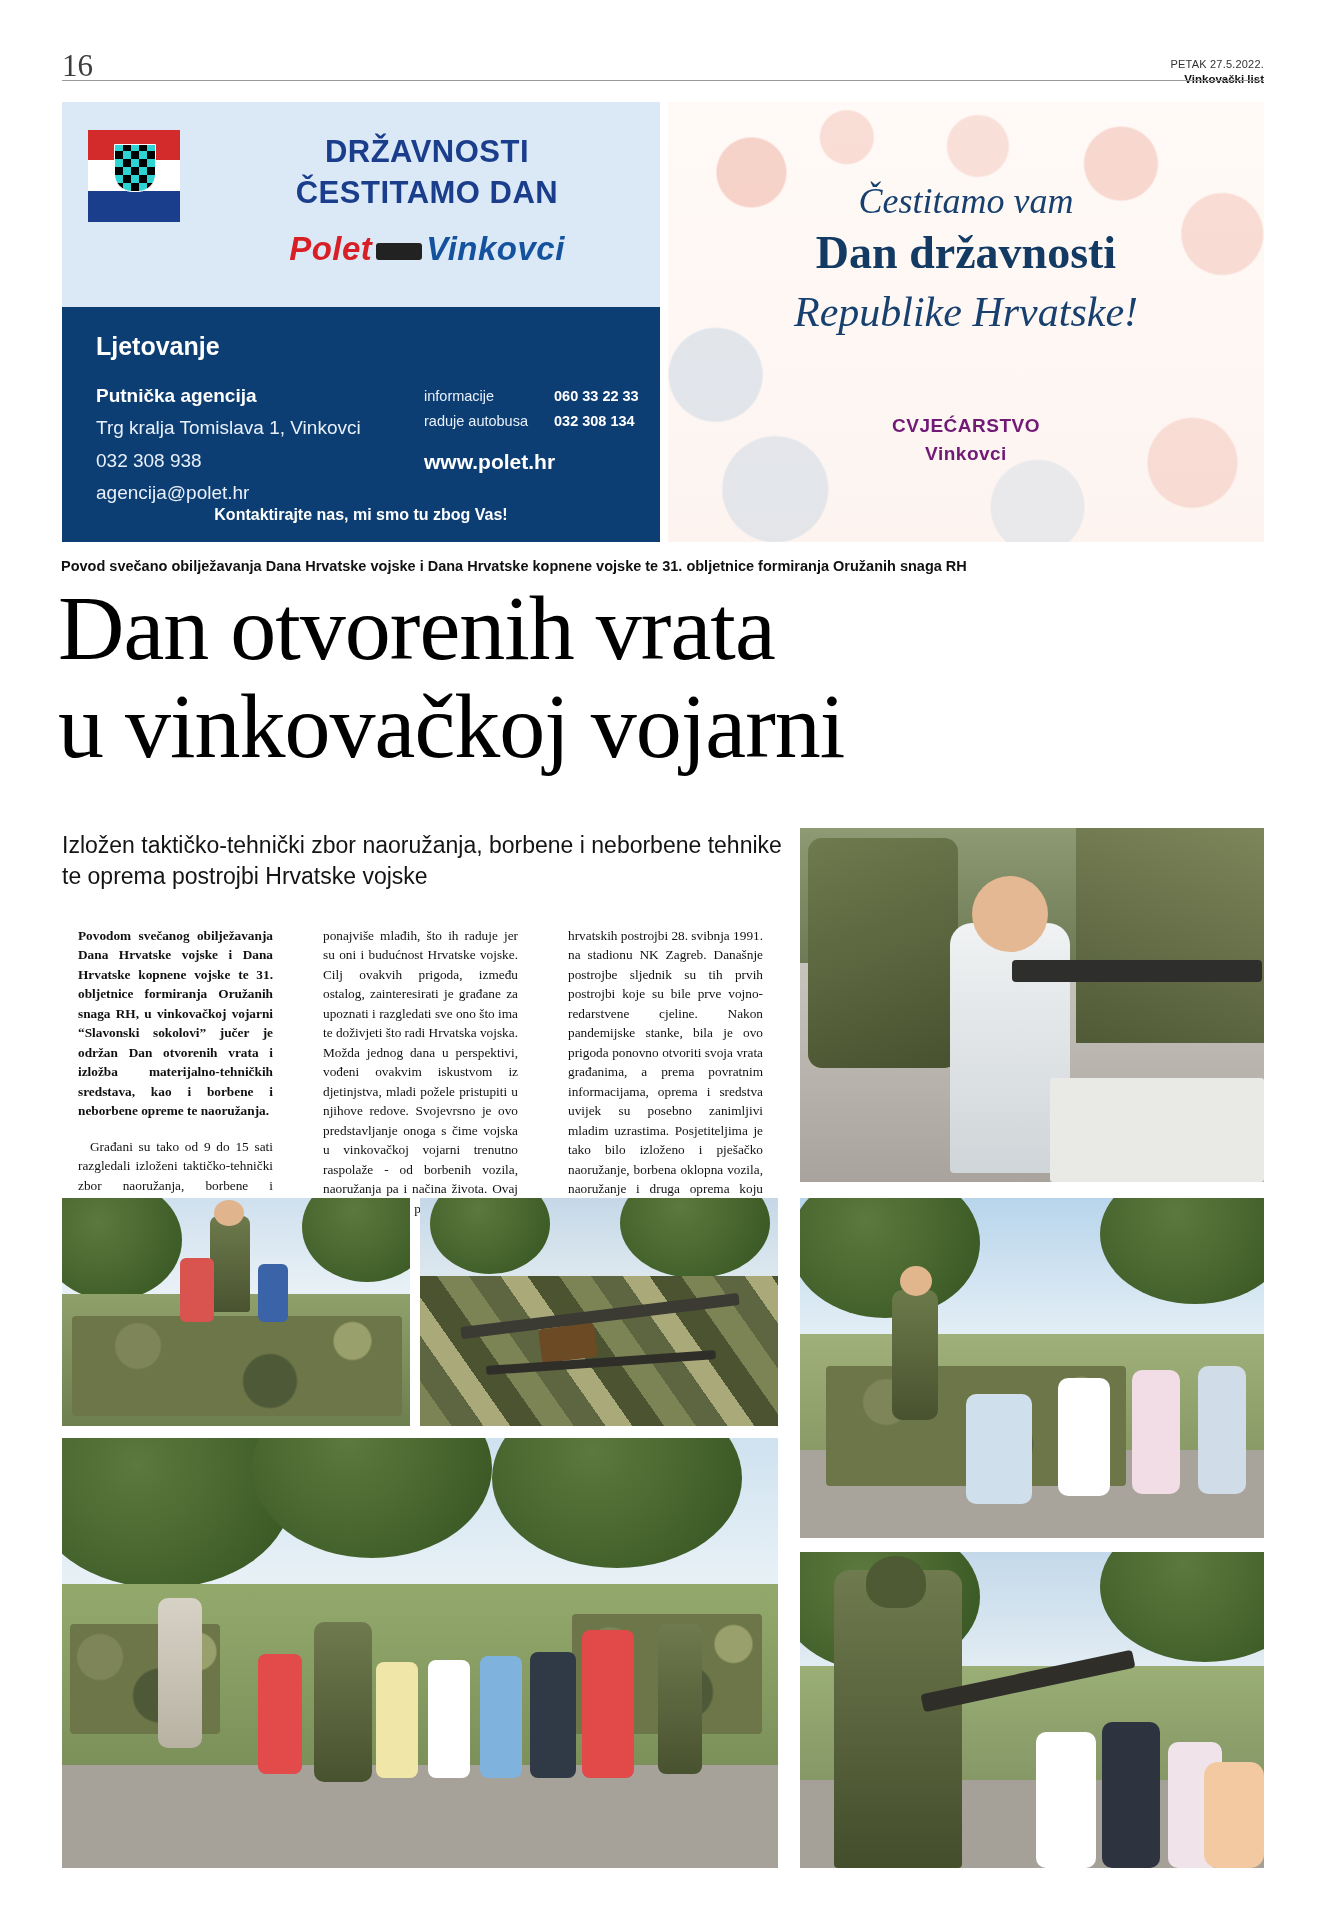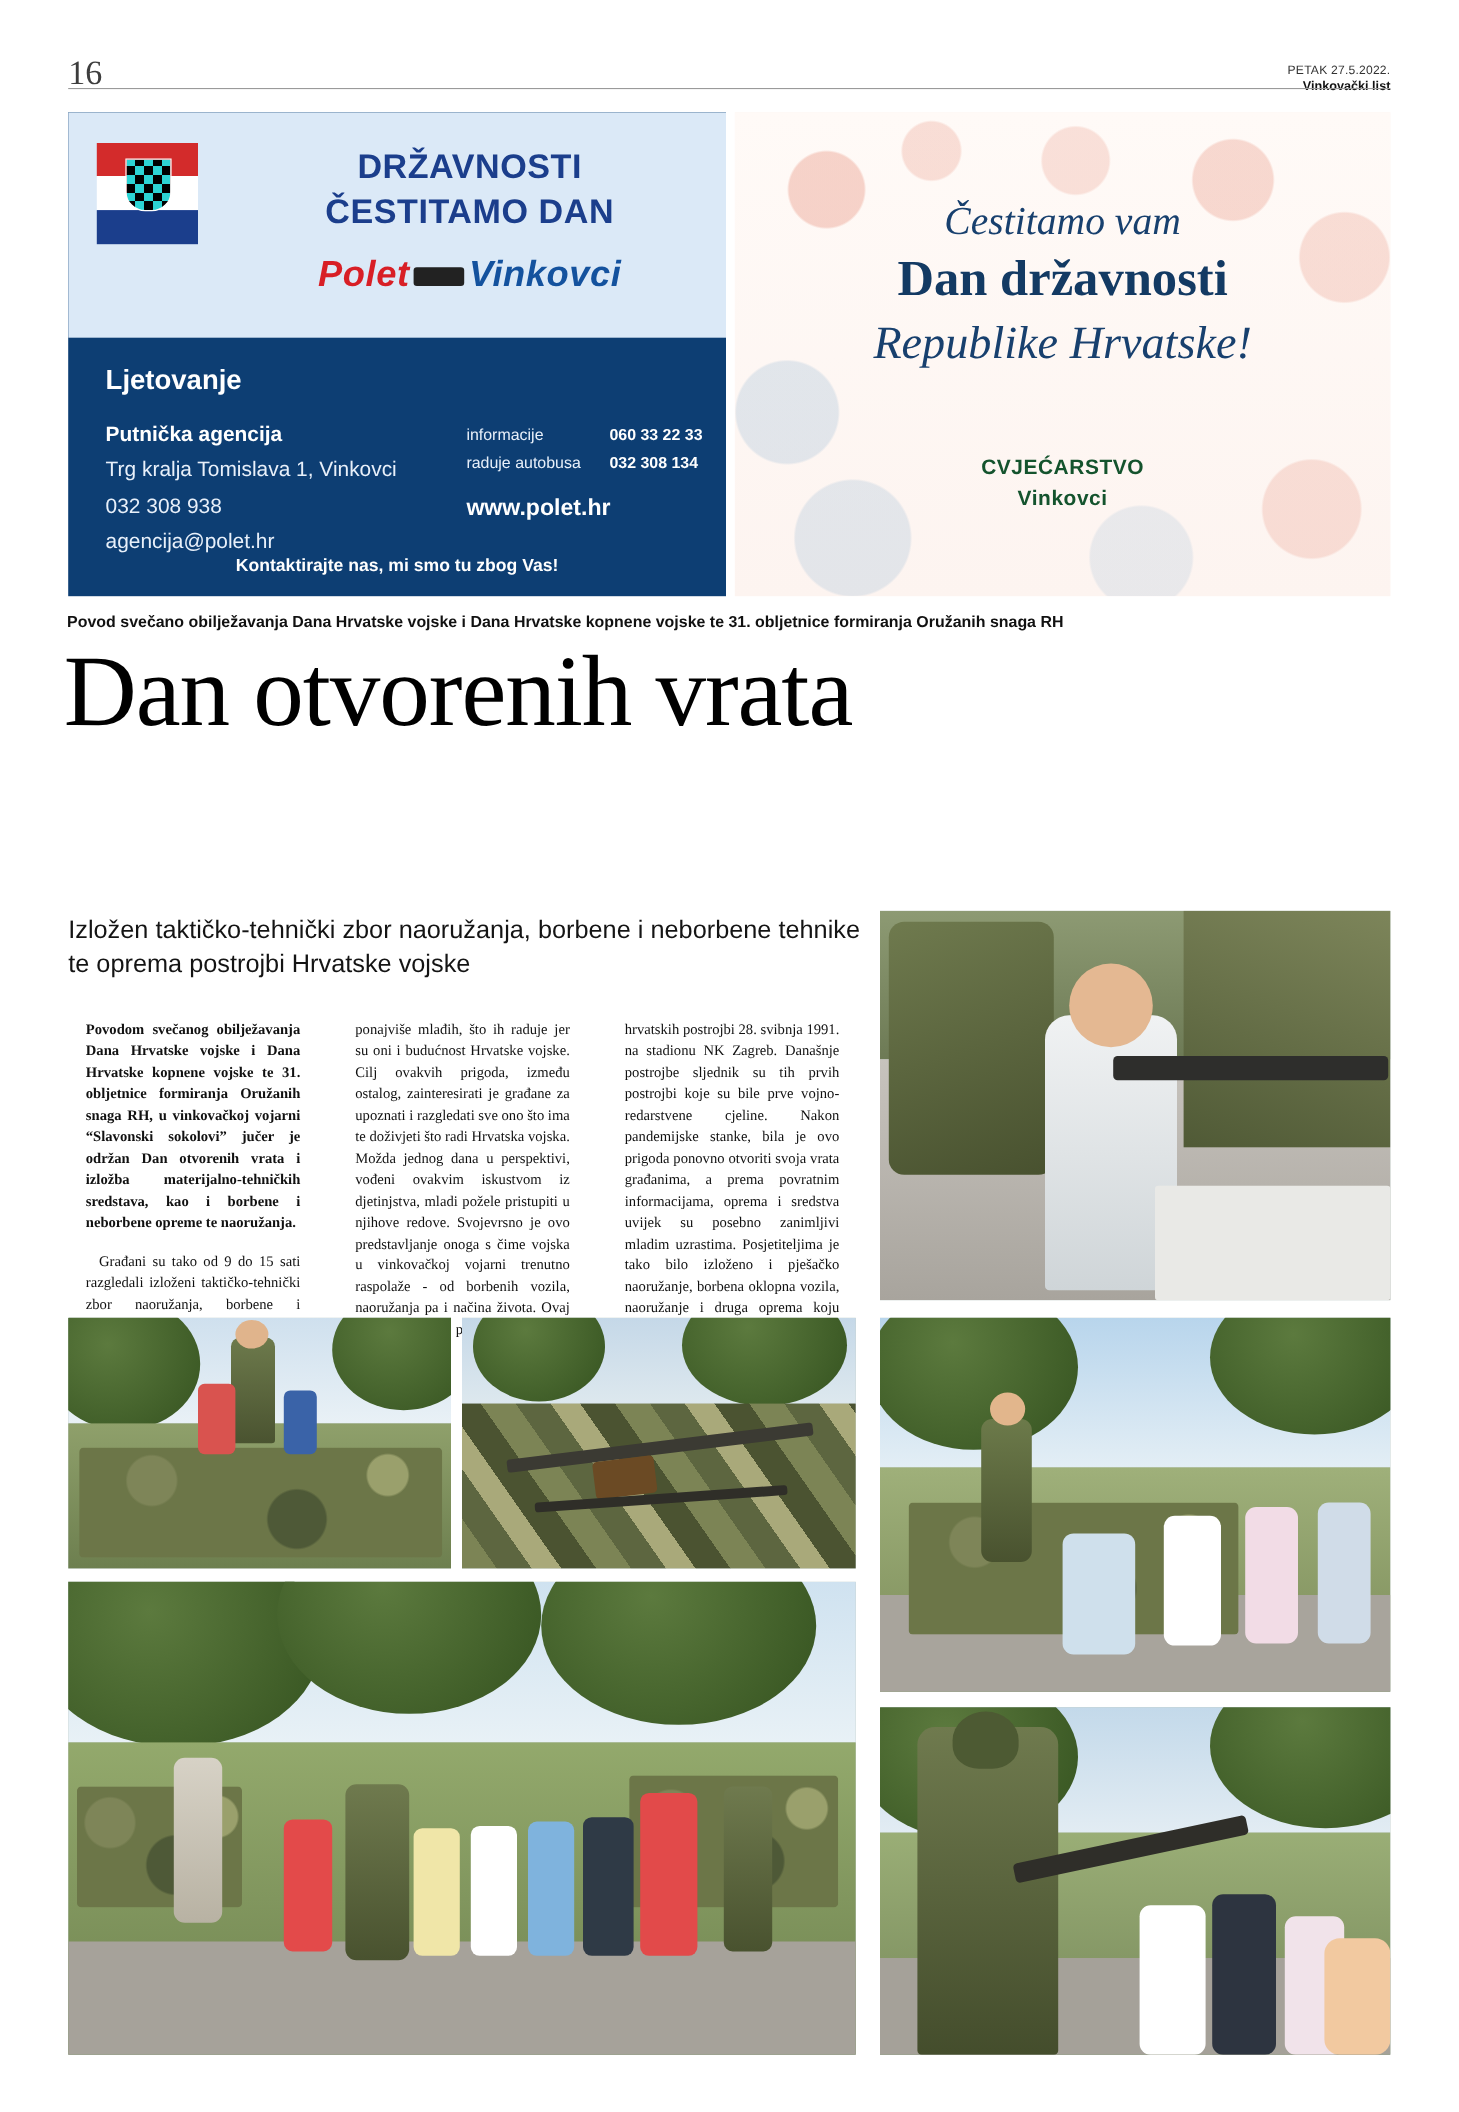--- a/index.html
+++ b/index.html
@@ -216,21 +216,21 @@
     font-family: "Liberation Serif", serif;
     font-style: italic;
     font-size: 42px;
     color: #18406e;
   }
   .ad-cvjec .shop {
     position: absolute; left: 0; right: 0; top: 310px;
     text-align: center;
     font-size: 19px;
     font-weight: bold;
-    color: #14532d;
+    color: #701a75;
     line-height: 1.45;
     letter-spacing: .5px;
   }
 
   
   .kicker {
     position: absolute;
     left: 61px; top: 558px;
     width: 1202px;
     font-size: 14.5px;
@@ -362,20 +362,21 @@
         <div>CVJEĆARSTVO</div>
         <div>Vinkovci</div>
       </div>
     </div>
   </div>
 
   <div class="kicker">Povod svečano obilježavanja Dana Hrvatske vojske i Dana Hrvatske kopnene vojske te 31. obljetnice formiranja Oružanih snaga RH</div>
 
   <div class="headline">
     <div>Dan otvorenih vrata</div>
+    <div>u vinkovačkoj vojarni</div>
   </div>
 
   <div class="subhead">Izložen taktičko-tehnički zbor naoružanja, borbene i neborbene tehnike te oprema postrojbi Hrvatske vojske</div>
 
   <div class="cols">
     <div class="col">
       <p class="lead">Povodom svečanog obilježavanja Dana Hrvatske vojske i Dana Hrvatske kopnene vojske te 31. obljetnice formiranja Oružanih snaga RH, u vinkovačkoj vojarni “Slavonski sokolovi” jučer je održan Dan otvorenih vrata i izložba materijalno-tehničkih sredstava, kao i borbene i neborbene opreme te naoružanja.</p>
       <p>Građani su tako od 9 do 15 sati razgledali izloženi taktičko-tehnički zbor naoružanja, borbene i neborbene tehnike te opreme postrojbi Oružanih snaga RH. Svake godine odaziv je velik,</p>
     </div>
     <div class="col">

